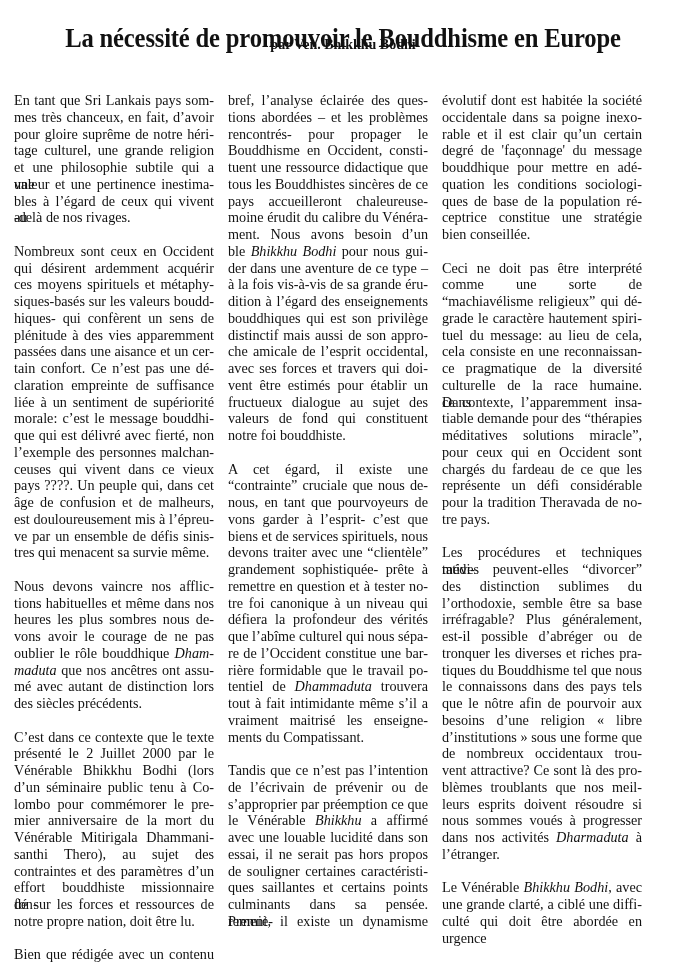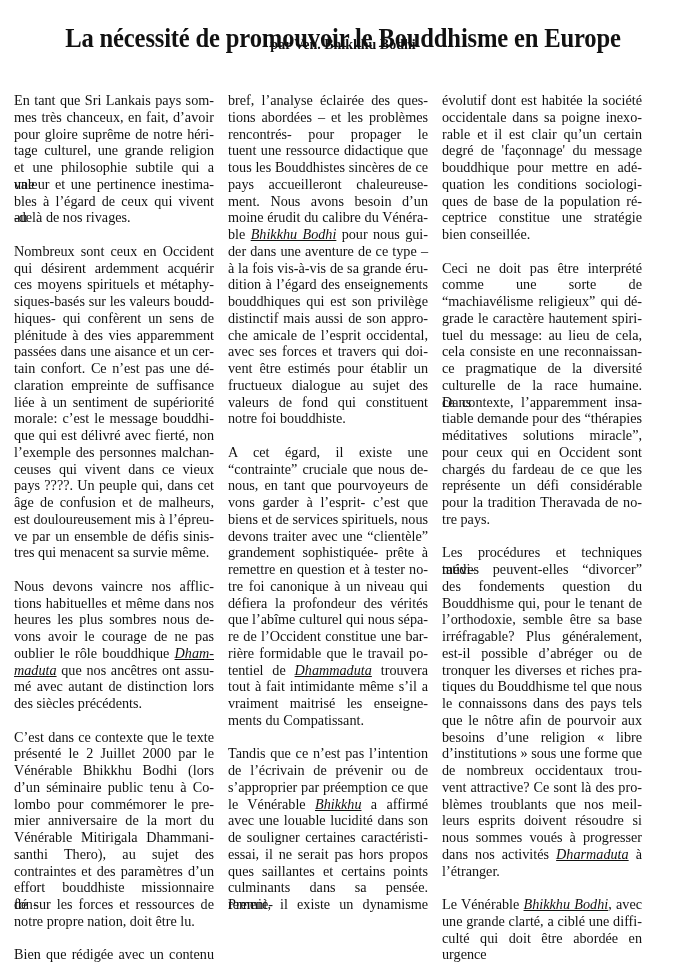--- a/index.html
+++ b/index.html
@@ -14,21 +14,21 @@
   .col1 { left: 14px; }
   .col2 { left: 228px; }
   .col3 { left: 442px; }
   .para { margin: 0 0 16.75px 0; }
   .ln { display: block; text-align: justify; text-align-last: justify; white-space: nowrap;
         height: 16.75px; overflow: visible; }
   .ln.last { text-align-last: left; }
   .ln span { white-space: normal; }
   .ln-inner { display: block; text-align: justify; text-align-last: justify; }
   .ln.last .ln-inner { text-align-last: left; }
-  em { font-style: italic; text-decoration: underline; }
+  em { font-style: italic; }
 </style>
 </head>
 <body>
 
 <h1 class="title">La nécessité de promouvoir le Bouddhisme en Europe</h1>
 <div class="byline">par Ven. Bhikkhu Bodhi</div>
 
 <div class="col col1">
     <div class="para">
       <div class="ln">
@@ -190,35 +190,38 @@
       <div class="ln">
         <span class="ln-inner">bref, l’analyse éclairée des ques-</span>
       </div>
       <div class="ln">
         <span class="ln-inner">tions abordées – et les problèmes</span>
       </div>
       <div class="ln">
         <span class="ln-inner">rencontrés- pour propager le</span>
       </div>
       <div class="ln">
+        <span class="ln-inner">Bouddhisme en Occident, consti-</span>
+      </div>
+      <div class="ln">
         <span class="ln-inner">tuent une ressource didactique que</span>
       </div>
       <div class="ln">
         <span class="ln-inner">tous les Bouddhistes sincères de ce</span>
       </div>
       <div class="ln">
         <span class="ln-inner">pays accueilleront chaleureuse-</span>
       </div>
       <div class="ln">
+        <span class="ln-inner">moine érudit du calibre du Vénéra-</span>
+      </div>
+      <div class="ln">
         <span class="ln-inner">ment. Nous avons besoin d’un</span>
       </div>
       <div class="ln">
-        <span class="ln-inner">moine érudit du calibre du Vénéra-</span>
-      </div>
-      <div class="ln">
         <span class="ln-inner">ble <em>Bhikkhu Bodhi</em> pour nous gui-</span>
       </div>
       <div class="ln">
         <span class="ln-inner">der dans une aventure de ce type –</span>
       </div>
       <div class="ln">
         <span class="ln-inner">à la fois vis-à-vis de sa grande éru-</span>
       </div>
       <div class="ln">
         <span class="ln-inner">dition à l’égard des enseignements</span>
@@ -311,24 +314,24 @@
       <div class="ln">
         <span class="ln-inner">s’approprier par préemption ce que</span>
       </div>
       <div class="ln">
         <span class="ln-inner">le Vénérable <em>Bhikkhu</em> a affirmé</span>
       </div>
       <div class="ln">
         <span class="ln-inner">avec une louable lucidité dans son</span>
       </div>
       <div class="ln">
+        <span class="ln-inner">essai, il ne serait pas hors propos</span>
+      </div>
+      <div class="ln">
         <span class="ln-inner">de souligner certaines caractéristi-</span>
-      </div>
-      <div class="ln">
-        <span class="ln-inner">essai, il ne serait pas hors propos</span>
       </div>
       <div class="ln">
         <span class="ln-inner">ques saillantes et certains points</span>
       </div>
       <div class="ln">
         <span class="ln-inner">culminants dans sa pensée. Premiè-</span>
       </div>
       <div class="ln">
         <span class="ln-inner">rement, il existe un dynamisme</span>
       </div>
@@ -415,24 +418,21 @@
       </div>
     </div>
     <div class="para">
       <div class="ln">
         <span class="ln-inner">Les procédures et techniques médi-</span>
       </div>
       <div class="ln">
         <span class="ln-inner">tatives peuvent-elles “divorcer”</span>
       </div>
       <div class="ln">
-        <span class="ln-inner">des fondements question du</span>
-      </div>
-      <div class="ln">
-        <span class="ln-inner">Bouddhisme qui, pour le tenant de</span>
+        <span class="ln-inner">des distinction sublimes du</span>
       </div>
       <div class="ln">
         <span class="ln-inner">l’orthodoxie, semble être sa base</span>
       </div>
       <div class="ln">
         <span class="ln-inner">irréfragable? Plus généralement,</span>
       </div>
       <div class="ln">
         <span class="ln-inner">est-il possible d’abréger ou de</span>
       </div>

